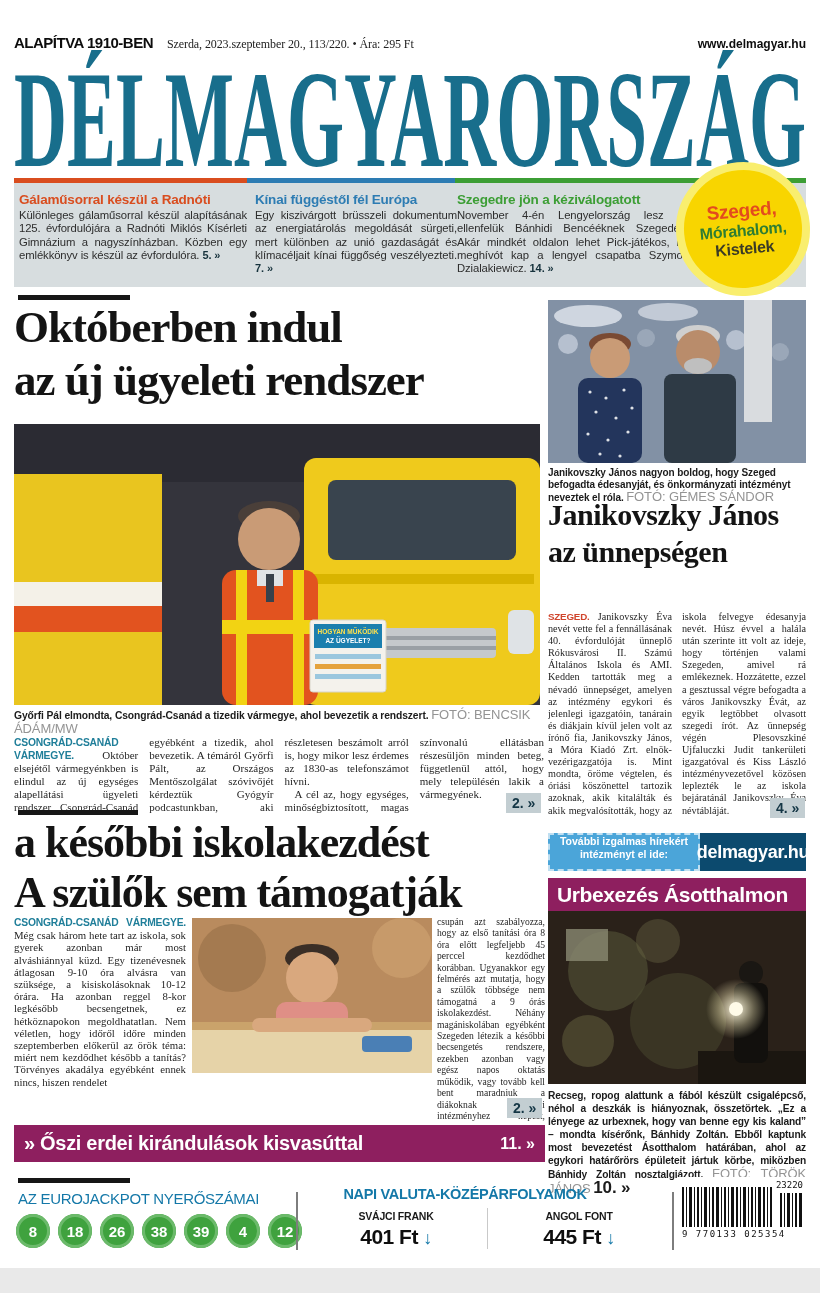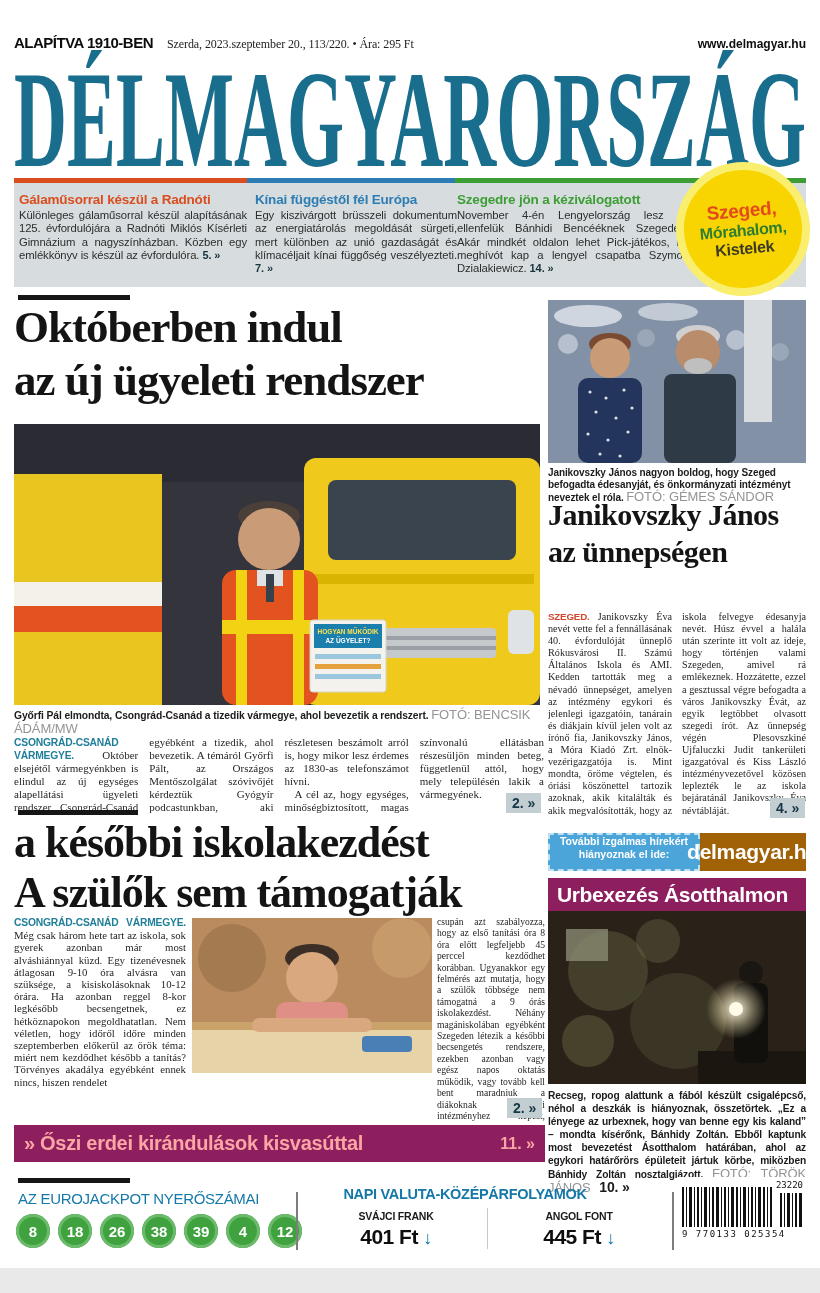--- a/index.html
+++ b/index.html
@@ -57,38 +57,38 @@
   .lead-article{left:14px;top:736px;width:530px;height:84px;column-count:4;column-gap:11px;
                 font-size:11px;line-height:13.1px;}
   .jani-article{left:548px;top:611px;width:258px;height:211px;column-count:2;column-gap:10px;
                 font-size:10.2px;line-height:12.1px;}
   .school-left{left:14px;top:916px;width:172px;height:204px;font-size:10.8px;line-height:12.2px;}
   .school-right{left:437px;top:916px;width:108px;height:206px;font-size:9.6px;line-height:11.4px;}
 
   .pagebadge{position:absolute;background:#c3ced2;color:#143645;font-weight:bold;font-size:14px;
              padding:3px 6px;line-height:1;z-index:4;}
 
-  .strip-bottom{left:14px;top:1125px;width:531px;height:37px;background:#8e1f5f;color:#fca5a5;display:flex;
+  .strip-bottom{left:14px;top:1125px;width:531px;height:37px;background:#8e1f5f;color:#ffffff;display:flex;
                 align-items:center;padding:0 10px;box-sizing:border-box;}
   .strip-label{font-weight:bold;font-size:20px;letter-spacing:-0.3px;}
   .strip-page{margin-left:auto;font-weight:bold;font-size:16px;}
 
   .promo{left:548px;top:833px;width:258px;height:38px;display:flex;}
   .promo-blue{flex:1;background:#4ba5d9;color:#fff;display:flex;flex-direction:column;justify-content:flex-start;
               align-items:center;font-weight:bold;font-size:10.5px;line-height:12.5px;
               border:2px dashed rgba(255,255,255,0.65);box-sizing:border-box;text-align:center;}
-  .promo-orange{width:106px;background:#a16207;color:#fff;font-weight:bold;font-size:21px;display:flex;
+  .promo-orange{width:106px;background:#0c4a6e;color:#fff;font-weight:bold;font-size:18px;display:flex;
                 align-items:center;justify-content:center;letter-spacing:-0.3px;}
 
   .urbex-bar{left:548px;top:878px;width:258px;height:33px;background:#8e1f5f;color:#fff;display:flex;
              align-items:center;padding-left:9px;font-weight:bold;font-size:21px;letter-spacing:-0.4px;
              box-sizing:border-box;}
   .urbex-caption{left:548px;top:1089px;width:258px;font-size:10.2px;line-height:13px;font-weight:bold;
                  color:#1b1b1b;text-align:justify;letter-spacing:-0.15px;}
-  .urbex-page{font-size:14px;font-weight:bold;margin-left:6px;white-space:nowrap;}
+  .urbex-page{font-size:17px;font-weight:bold;white-space:nowrap;}
 
   .lotto-title{left:18px;top:1190px;font-weight:normal;font-size:15px;color:#1478a8;letter-spacing:-0.3px;}
   .lotto-balls{left:16px;top:1214px;display:flex;gap:8px;}
   .ball{width:34px;height:34px;border-radius:50%;background:#3fa23e;box-shadow:inset 0 0 0 3px #6cba6b;
         color:#fff;font-weight:bold;font-size:15px;display:flex;align-items:center;justify-content:center;}
   .vdiv{background:#7d7d7d;width:2px;}
   .currency-title{left:295px;top:1186px;width:340px;text-align:center;font-weight:bold;font-size:14.5px;
                   color:#1478a8;letter-spacing:-0.3px;}
   .currency-row{left:305px;top:1208px;width:365px;display:flex;}
   .cur{flex:1;text-align:center;padding-top:2px;}
@@ -271,21 +271,21 @@
 
   <div class="abs bodytext jani-article">
     <p><span class="kicker-red">SZEGED.</span> <span>Janikovszky Éva nevét vette fel a fennállásának 40. évfordulóját ünneplő Rókusvárosi II. Számú Általános Iskola és AMI. Kedden tartották meg a névadó ünnepséget, amelyen az intézmény egykori és jelenlegi igazgatóin, tanárain és diákjain kívül jelen volt az írónő fia, Janikovszky János, a Móra Kiadó Zrt. elnök-vezérigazgatója is. Mint mondta, öröme végtelen, és óriási köszönettel tartozik azoknak, akik kitalálták és akik megvalósították, hogy az iskola felvegye édesanyja nevét. Húsz évvel a halála után szerinte itt volt az ideje, hogy történjen valami Szegeden, amivel rá emlékeznek. Hozzátette, ezzel a gesztussal végre befogadta a város Janikovszky Évát, az egyik legtöbbet olvasott szegedi írót. Az ünnepség végén Plesovszkiné Ujfaluczki Judit tankerületi igazgatóval és Kiss László intézményvezetővel közösen leplezték le az iskola bejáratánál Janikovszky Éva névtábláját.</span></p>
 
   </div>
   <div class="pagebadge" style="left:770px;top:798px;">4. »</div>
 
   <div class="abs promo">
     <div class="promo-blue">
       <span>További izgalmas hírekért</span>
-      <span>hiányoznak el ide:</span>
+      <span>intézményt el ide:</span>
     </div>
     <div class="promo-orange">delmagyar.hu</div>
   </div>
 
   <div class="abs urbex-bar">Urbexezés Ásotthalmon</div>
   <div class="abs" style="left:548px;top:911px;">
     <svg class="photo" width="258" height="173" viewBox="0 0 258 173">
       <defs>
         <radialGradient id="glow" cx="50%" cy="50%" r="50%">
           <stop offset="0%" stop-color="#fffbe8" stop-opacity="0.95"></stop>

